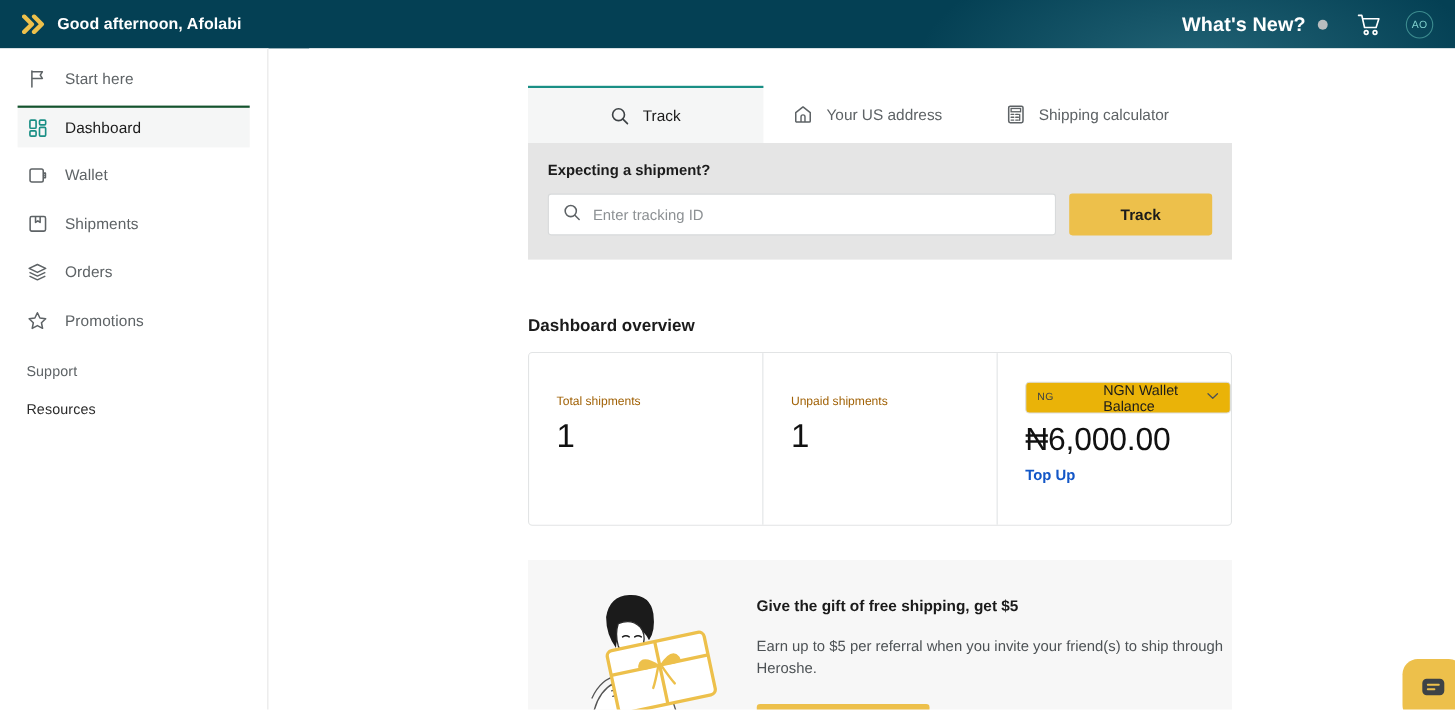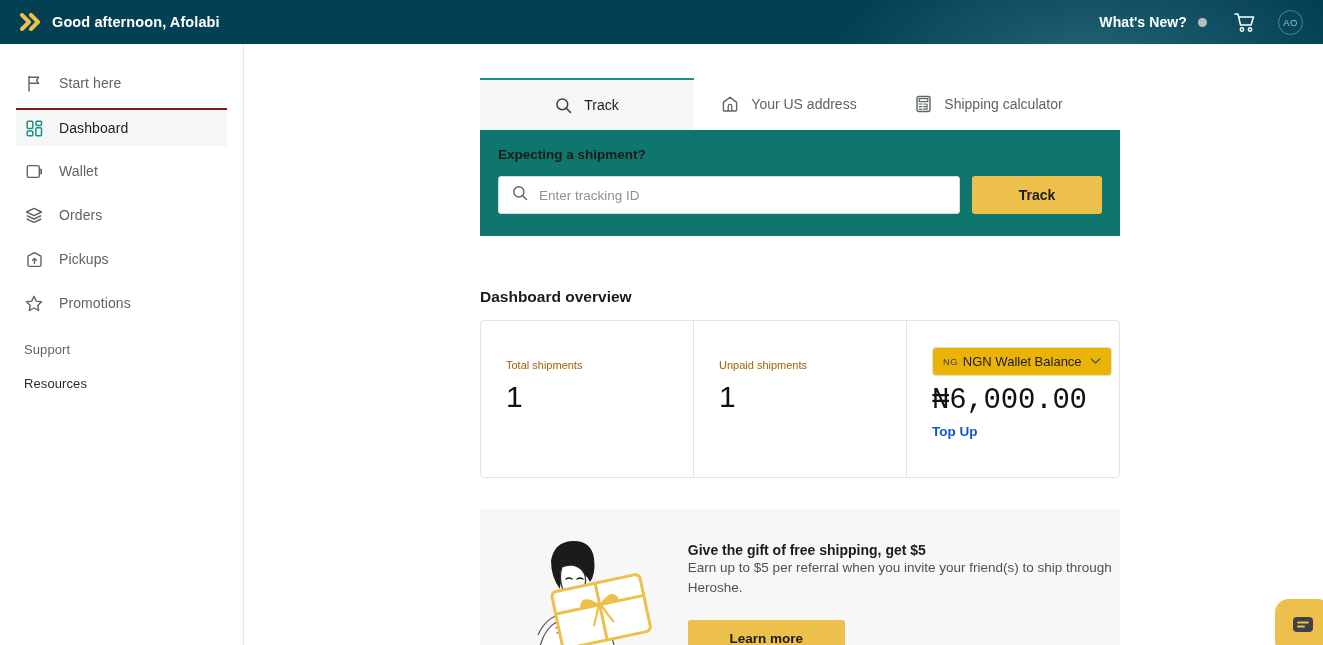--- a/index.html
+++ b/index.html
@@ -26,21 +26,21 @@
   .greeting {
     margin-left: 8px;
     font-size: 14.5px; font-weight: bold;
     letter-spacing: .1px; color: #ffffff;
   }
   .topbar-right {
     margin-left: auto; display: flex; align-items: center;
     margin-right: 20px;
   }
   .whats-new {
-    font-size: 14px; font-weight: bold; color: #ffffff;
+    font-size: 18px; font-weight: bold; color: #ffffff;
     letter-spacing: .1px;
   }
   .new-dot {
     width: 9px; height: 9px; border-radius: 50%;
     background: #b9bdbf; margin-left: 11px;
   }
   .cart-ico { margin-left: 27px; display: flex; align-items: center; }
   .avatar {
     margin-left: 22px;
     width: 25px; height: 25px; border-radius: 50%;
@@ -48,21 +48,21 @@
     display: flex; align-items: center; justify-content: center;
     font-size: 9.5px; color: #7fd0cd; letter-spacing: .3px;
   }
 
   
   .sidebar {
     position: absolute; top: 44px; left: 0;
     width: 244px; height: 601px;
     background: #ffffff;
     border-right: 1px solid #e6e6e6;
-    padding-top: 20px;
+    padding-top: 8px;
   }
   .nav-item {
     position: relative;
     height: 38px; margin: 0 16px;
     display: flex; align-items: center;
     padding-left: 8px;
     cursor: pointer;
   }
   .nav-item + .nav-item { margin-top: 6px; }
   .nav-item .nico {
@@ -70,21 +70,21 @@
     display: flex; align-items: center; justify-content: center;
     flex: none;
   }
   .nav-item .nlabel {
     margin-left: 15px;
     font-size: 14px; color: #5e6366;
     letter-spacing: .1px;
   }
   .nav-item.active {
     background: #f5f6f6;
-    border-top: 2px solid #7f1d1d;
+    border-top: 2px solid #14532d;
   }
   .nav-item.active .nlabel { color: #1b1b1b; }
 
   .sub-links { margin-top: 20px; padding-left: 24px; }
   .sub-link {
     font-size: 13px; color: #2a2a2a;
     margin-bottom: 19px; cursor: pointer;
     letter-spacing: .1px;
   }
   .sub-link.dim { color: #5e6366; }
@@ -108,21 +108,21 @@
     background: #f5f6f6;
     border-top: 2px solid #1a8f85;
     color: #1b1b1b;
     width: 214px;
   }
   .tab.t2 { width: 190px; }
   .tab.t3 { width: 210px; }
 
   
   .trackbox {
-    background: #0f766e;
+    background: #e5e5e5;
     padding: 17px 18px 22px 18px;
   }
   .expecting { font-size: 13.5px; font-weight: bold; color: #1b1b1b; }
   .trackrow { display: flex; margin-top: 14px; }
   .tinput {
     flex: 1; height: 38px; background: #ffffff;
     border: 1px solid #d8dadb; border-radius: 3px;
     display: flex; align-items: center; padding-left: 13px;
   }
   .tinput input {
@@ -152,35 +152,35 @@
   .card.wallet { padding: 26px 0 0 25px; }
   .wsel {
     display: inline-flex; align-items: center;
     height: 29px; padding: 0 10px;
     border: 1px solid #dcdedf; border-radius: 4px;
     background: #eab308; cursor: pointer;
   }
   .wsel .flagcode {
     font-size: 9.5px; color: #3d4245; letter-spacing: .3px; margin-right: 5px;
   }
-  .wsel .wtxt { font-size: 13px; color: #1b1b1b; }
+  .wsel .wtxt { font-size: 13px; color: #1b1b1b; margin-left: 40px; }
   .wsel .chev { margin-left: 8px; color: #4d5255; font-size: 11px; line-height: 1; }
-  .balance { margin-top: 8px; font-size: 29px; color: #111111; letter-spacing: -.2px; font-family: Liberation Mono, monospace; }
+  .balance { margin-top: 8px; font-size: 29px; color: #111111; letter-spacing: -.2px; }
   .topup { margin-top: 7px; font-size: 13.5px; color: #1357c7; font-weight: bold; cursor: pointer; }
 
   
   .referral {
     margin-top: 31px; background: #f7f7f7;
     height: 185px; display: flex; align-items: flex-start;
     padding: 16px 0 0 0; overflow: hidden;
   }
   .ref-art { width: 232px; display: flex; justify-content: center; padding-top: 6px; }
   .ref-body { padding-top: 17px; }
   .ref-h { font-size: 14px; font-weight: bold; color: #1b1b1b; }
-  .ref-p { margin-top: 0; font-size: 13.5px; color: #4d5255; line-height: 20px; }
+  .ref-p { margin-top: 20px; font-size: 13.5px; color: #4d5255; line-height: 20px; }
   .ref-btn {
     margin-top: 22px; width: 157px; height: 36px;
     background: #edc04b; border: none; border-radius: 3px;
     font-size: 13.5px; font-weight: bold; color: #1b1b1b;
     cursor: pointer; font-family: "Liberation Sans", sans-serif;
   }
 
   
   .chat-fab {
     position: absolute; right: -8px; bottom: -10px;
@@ -244,41 +244,41 @@
     <span class="nico">
       <svg width="17" height="17" viewBox="0 0 17 17" fill="none">
         <rect x="1.3" y="2.6" width="12" height="11.8" rx="1.6" stroke="#5e6366" stroke-width="1.4"></rect>
         <path d="M13.3 6.4 H15.3 V10.6 H13.3" stroke="#5e6366" stroke-width="1.4" stroke-linejoin="round"></path>
         <circle cx="13.9" cy="8.5" r=".9" fill="#5e6366"></circle>
       </svg>
     </span>
     <span class="nlabel">Wallet</span>
   </div>
 
+  <div class="nav-item">
+    <span class="nico">
+      <svg width="17" height="17" viewBox="0 0 17 17" fill="none">
+        <rect x="1.4" y="1.9" width="14" height="13.2" rx="1.4" stroke="#5e6366" stroke-width="1.4"></rect>
+        <path d="M6.3 1.9 V7.2 L8.4 5.7 L10.5 7.2 V1.9" stroke="#5e6366" stroke-width="1.4" stroke-linejoin="round" fill="none"></path>
+      </svg>
+    </span>
+    <span class="nlabel">Shipments</span>
+  </div>
 
   <div class="nav-item">
     <span class="nico">
       <svg width="18" height="17" viewBox="0 0 18 17" fill="none">
         <path d="M9 1.4 L16.5 5 L9 8.6 L1.5 5 Z" stroke="#5e6366" stroke-width="1.4" stroke-linejoin="round"></path>
         <path d="M1.8 8.6 L9 12 L16.2 8.6" stroke="#5e6366" stroke-width="1.4" stroke-linejoin="round"></path>
         <path d="M1.8 12 L9 15.4 L16.2 12" stroke="#5e6366" stroke-width="1.4" stroke-linejoin="round"></path>
       </svg>
     </span>
     <span class="nlabel">Orders</span>
   </div>
 
-  <div class="nav-item">
-    <span class="nico">
-      <svg width="17" height="17" viewBox="0 0 17 17" fill="none">
-        <path d="M2 5.2 L8.5 1.7 L15 5.2 V14 a1.4 1.4 0 0 1-1.4 1.4 H3.4 A1.4 1.4 0 0 1 2 14 Z" stroke="#5e6366" stroke-width="1.4" stroke-linejoin="round"></path>
-        <path d="M8.5 12.4 V7.4 M8.5 7.4 L6.6 9.3 M8.5 7.4 L10.4 9.3" stroke="#5e6366" stroke-width="1.35" stroke-linecap="round" stroke-linejoin="round"></path>
-      </svg>
-    </span>
-    <span class="nlabel">Pickups</span>
-  </div>
 
   <div class="nav-item">
     <span class="nico">
       <svg width="18" height="17" viewBox="0 0 18 17" fill="none">
         <path d="M9 1.3 L11.3 6.1 L16.5 6.8 L12.7 10.4 L13.7 15.5 L9 13 L4.3 15.5 L5.3 10.4 L1.5 6.8 L6.7 6.1 Z" stroke="#5e6366" stroke-width="1.4" stroke-linejoin="round"></path>
       </svg>
     </span>
     <span class="nlabel">Promotions</span>
   </div>
 

